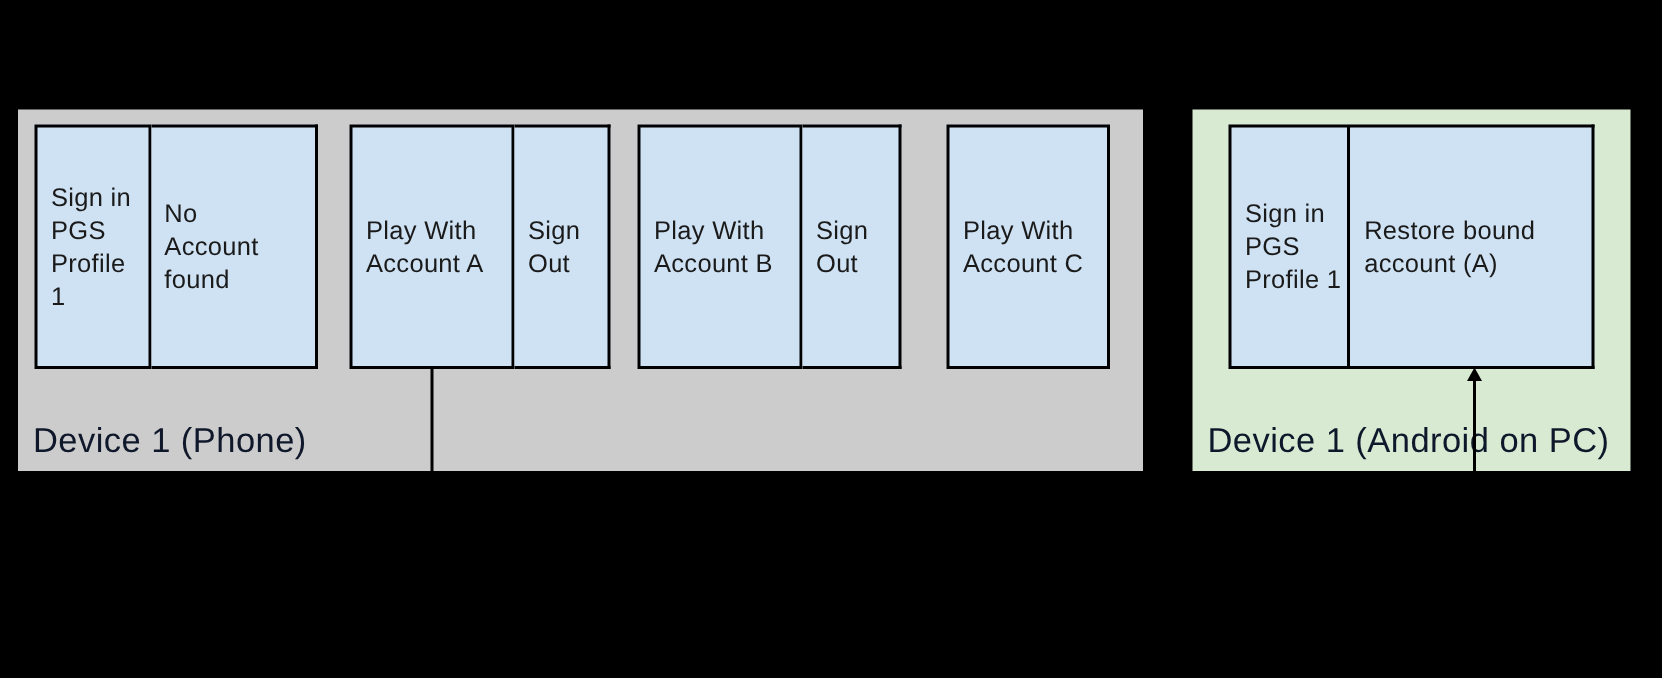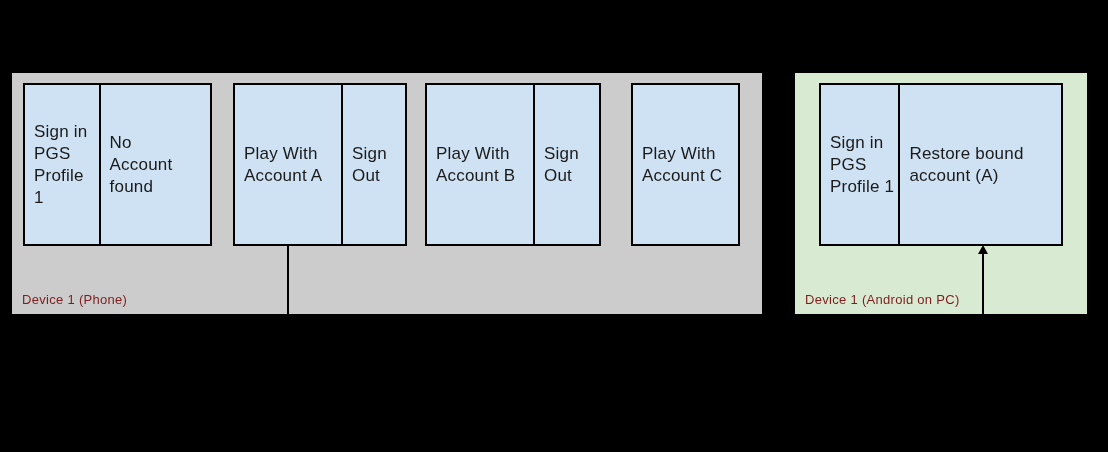--- a/index.html
+++ b/index.html
@@ -32,23 +32,23 @@
     left: 795px;
     top: 73px;
     width: 292px;
     height: 241px;
     background: #d9ead3;
   }
   .device-label {
     position: absolute;
     left: 10px;
     bottom: 7px;
-    font-size: 13px;
+    font-size: 23px;
     letter-spacing: 0.3px;
-    color: #7f1d1d;
+    color: #0f172a;
     white-space: nowrap;
     text-align: center;
   }
   .group {
     position: absolute;
     top: 83px;
     height: 163px;
     display: flex;
     box-sizing: border-box;
   }

